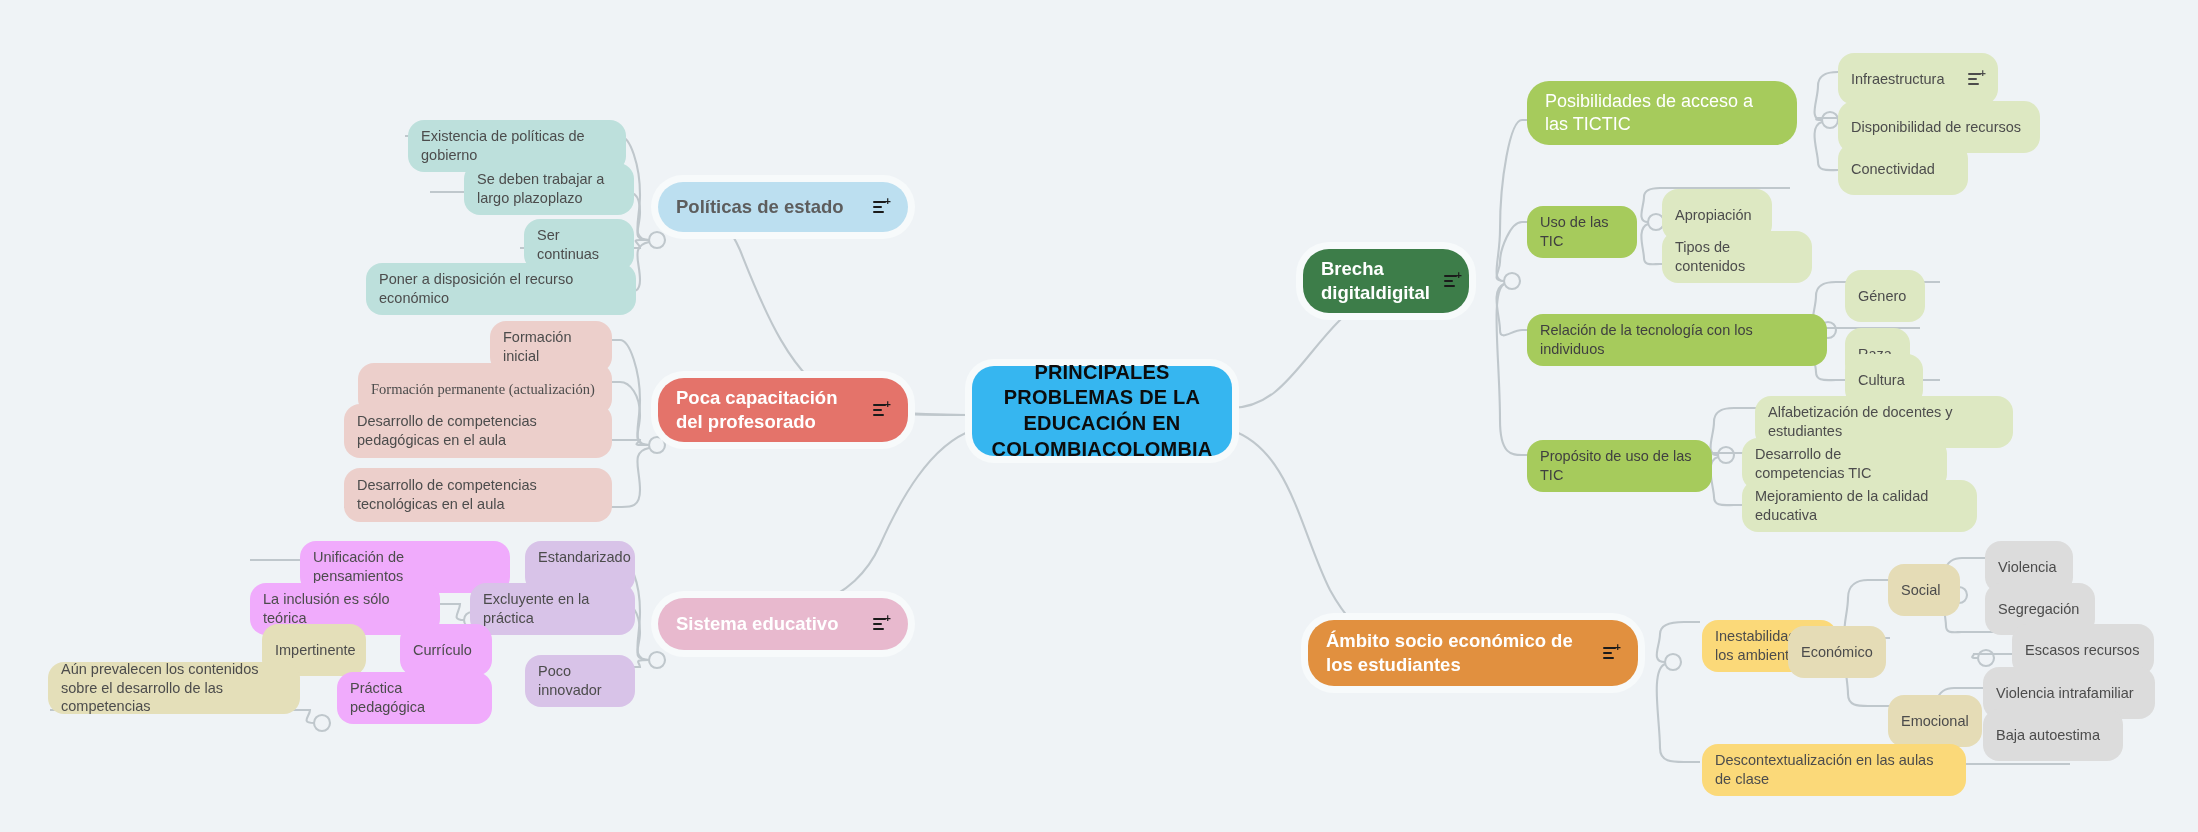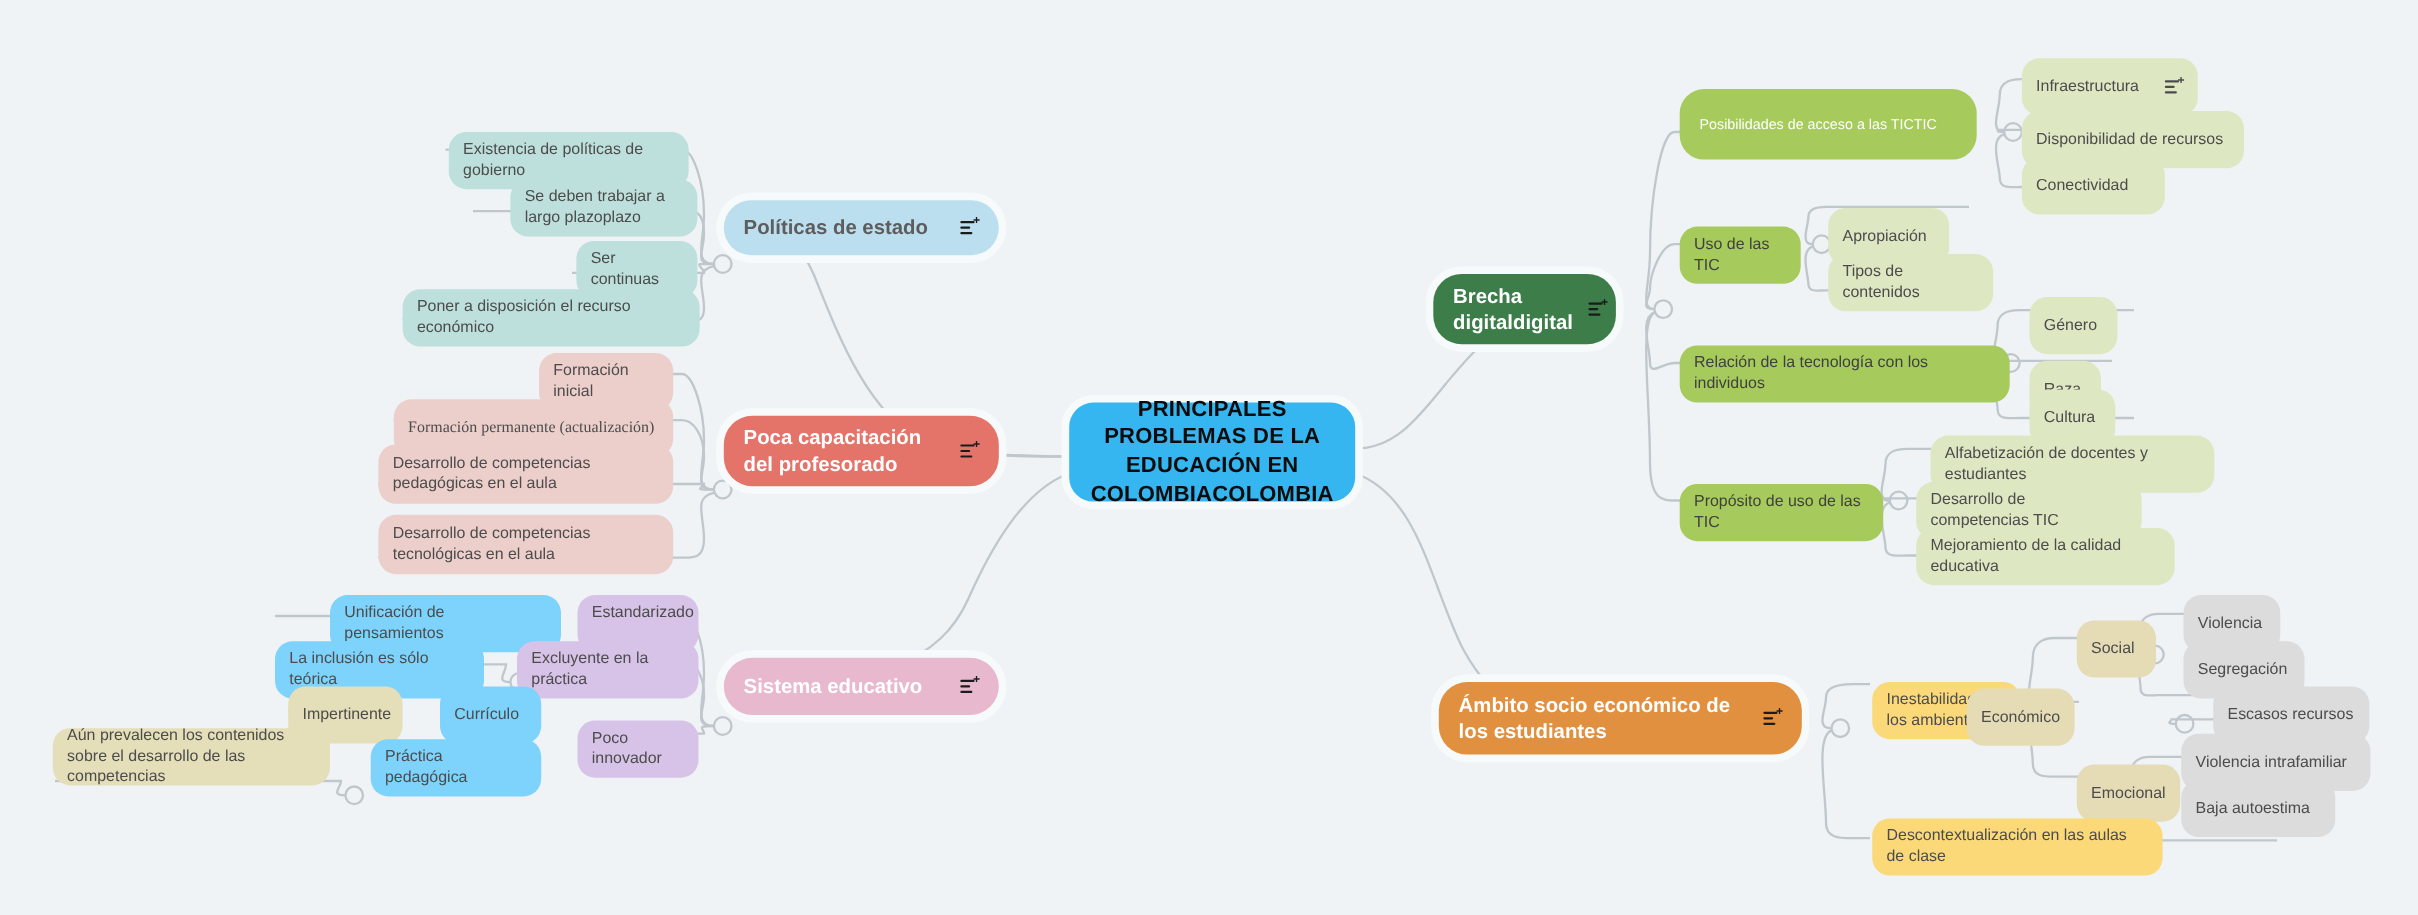--- a/index.html
+++ b/index.html
@@ -58,26 +58,26 @@
   
   .pill{
     font-size:14.5px;
     color:#4c4c4c;
     padding:26px 13px;
     border-radius:16px;
     justify-content:space-between;
   }
   .pill.teal{background:#bde0dc;}
   .pill.rose{background:#eccfcb;}
-  .pill.tan{background:#7dd3fc;}
+  .pill.tan{background:#f0abfc;}
   .pill.khaki{background:#e4dfb9;}
   .pill.purple{background:#d8c3e8;}
   .pill.green-mid{background:#a6cb5c;color:#404040;}
   .pill.green-lite{background:#dde8c2;color:#4c4c4c;}
-  .pill.green-big{background:#a6cb5c;color:#ffffff;font-size:13px;padding:14px 18px;border-radius:22px;}
+  .pill.green-big{background:#a6cb5c;color:#ffffff;font-size:18px;padding:14px 18px;border-radius:22px;}
   .pill.yellow{background:#fbd979;color:#4c4c4c;}
   .pill.sand{background:#e5dcb6;color:#4c4c4c;}
   .pill.grey{background:#dcdcdc;color:#4c4c4c;}
 
   
   .note-icon{
     flex:0 0 auto;
     margin-left:14px;
     width:17px;height:15px;
     position:relative;

